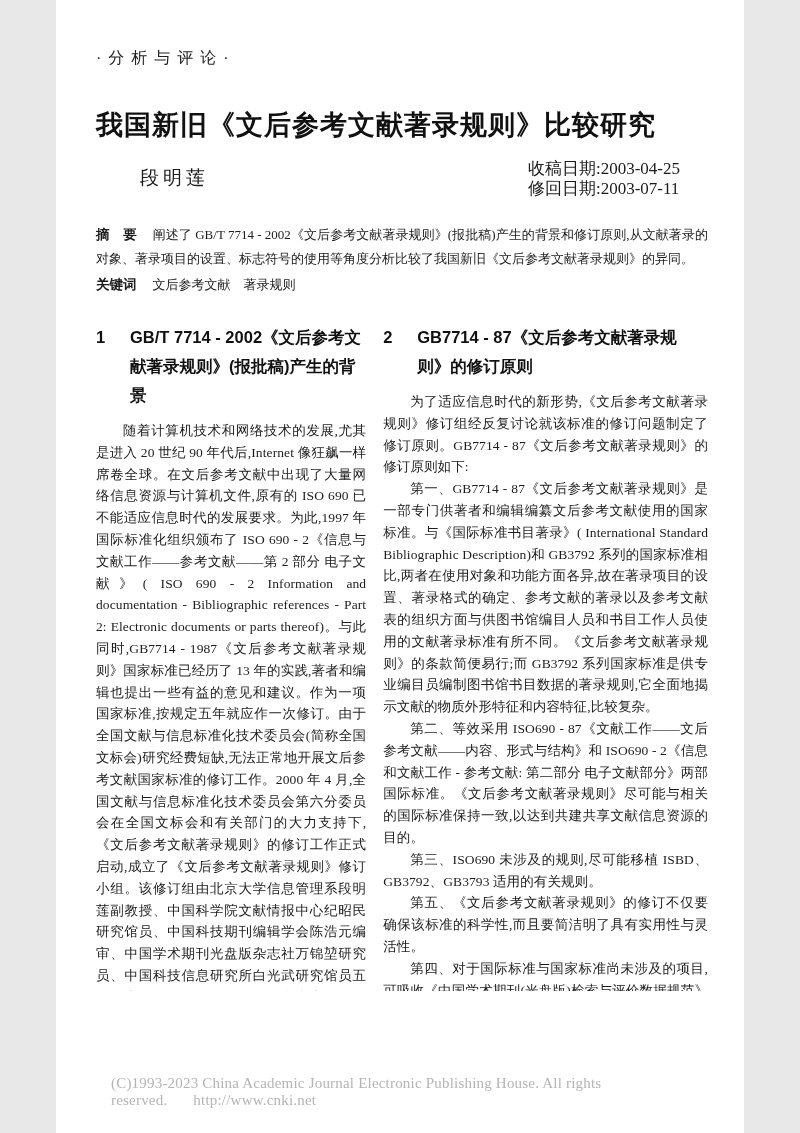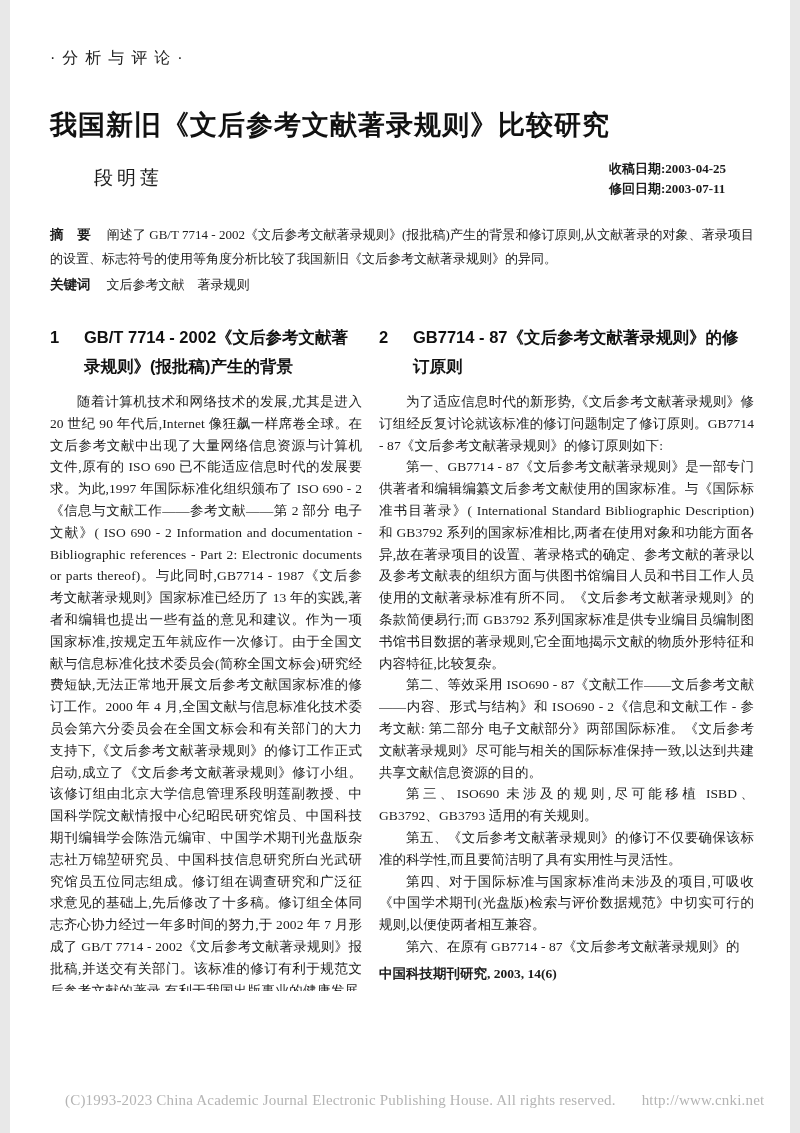--- a/index.html
+++ b/index.html
@@ -1,19 +1,19 @@
 <!DOCTYPE html>
 <html><head>
 <meta charset="utf-8">
 <style>
   * { margin: 0; padding: 0; box-sizing: border-box; }
   html, body { background: #e8e8e8; }
   .page {
     position: relative;
-    width: 780px;
+    width: 688px;
     height: 1133px;
     margin: 0 auto;
     background: #ffffff;
     font-family: "Liberation Serif", "DejaVu Serif", serif;
     color: #1c1c1c;
     padding: 48px 36px 0 40px;
     overflow: hidden;
   }
   .col-banner {
     font-family: "Liberation Sans", "DejaVu Sans", sans-serif;
@@ -36,23 +36,23 @@
   }
   .author {
     font-size: 19px;
     letter-spacing: 4px;
     padding-top: 6px;
     margin-left: 44px;
   }
   .dates {
     margin-left: auto;
     margin-right: 28px;
-    font-size: 13px;
+    font-size: 17px;
     line-height: 20px;
-    font-weight: 700;
+    font-weight: 400;
   }
   .affiliation {
     margin-top: 12px;
     font-size: 13px;
     font-weight: 600;
     letter-spacing: 0.3px;
   }
   .abstract {
     margin-top: 24px;
     font-size: 13px;

